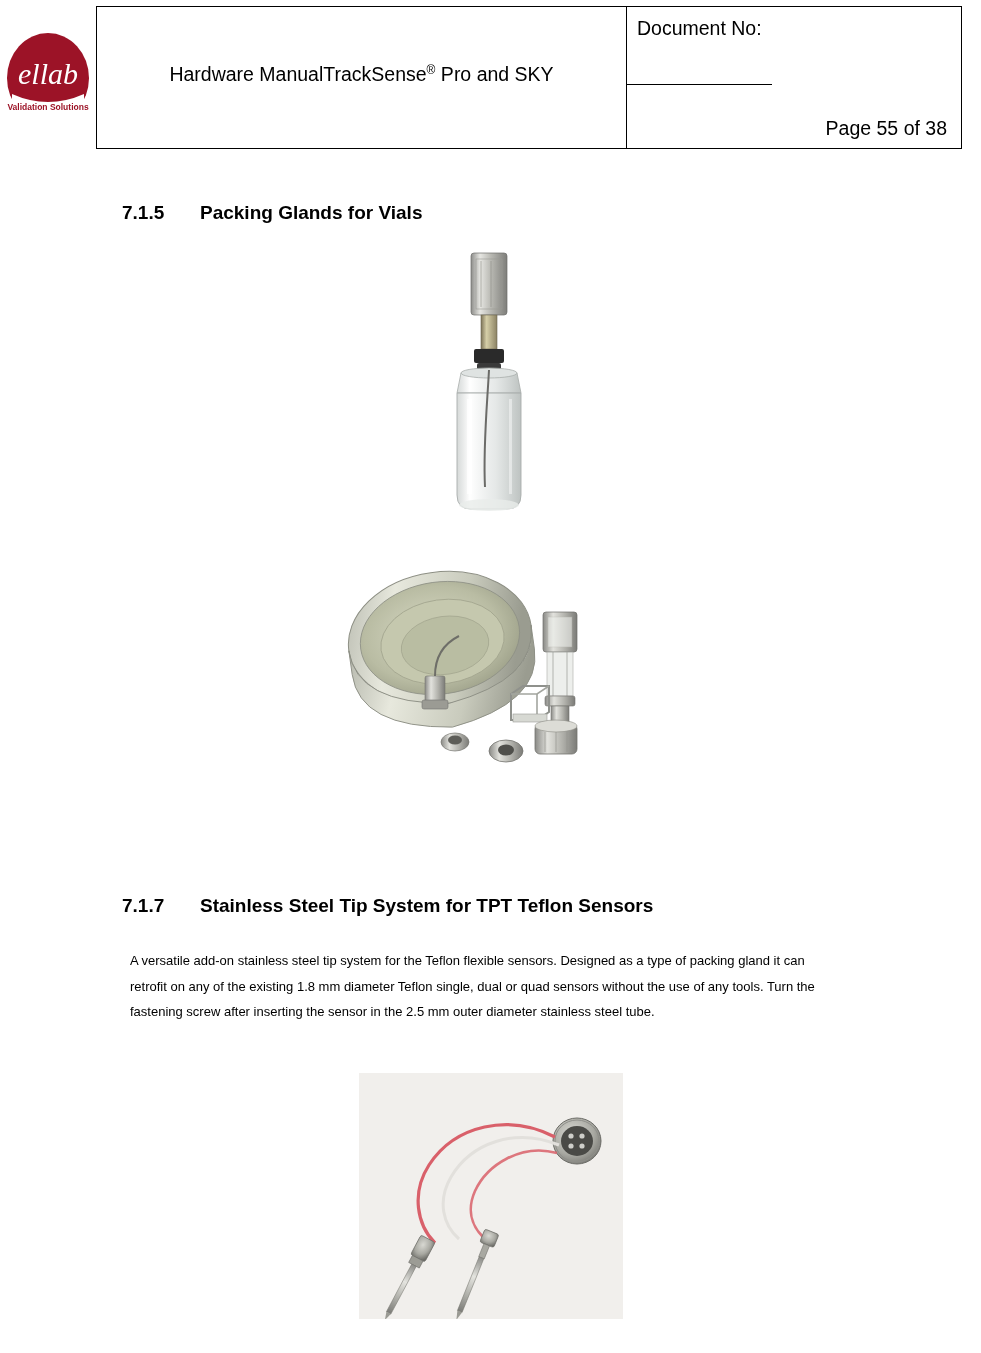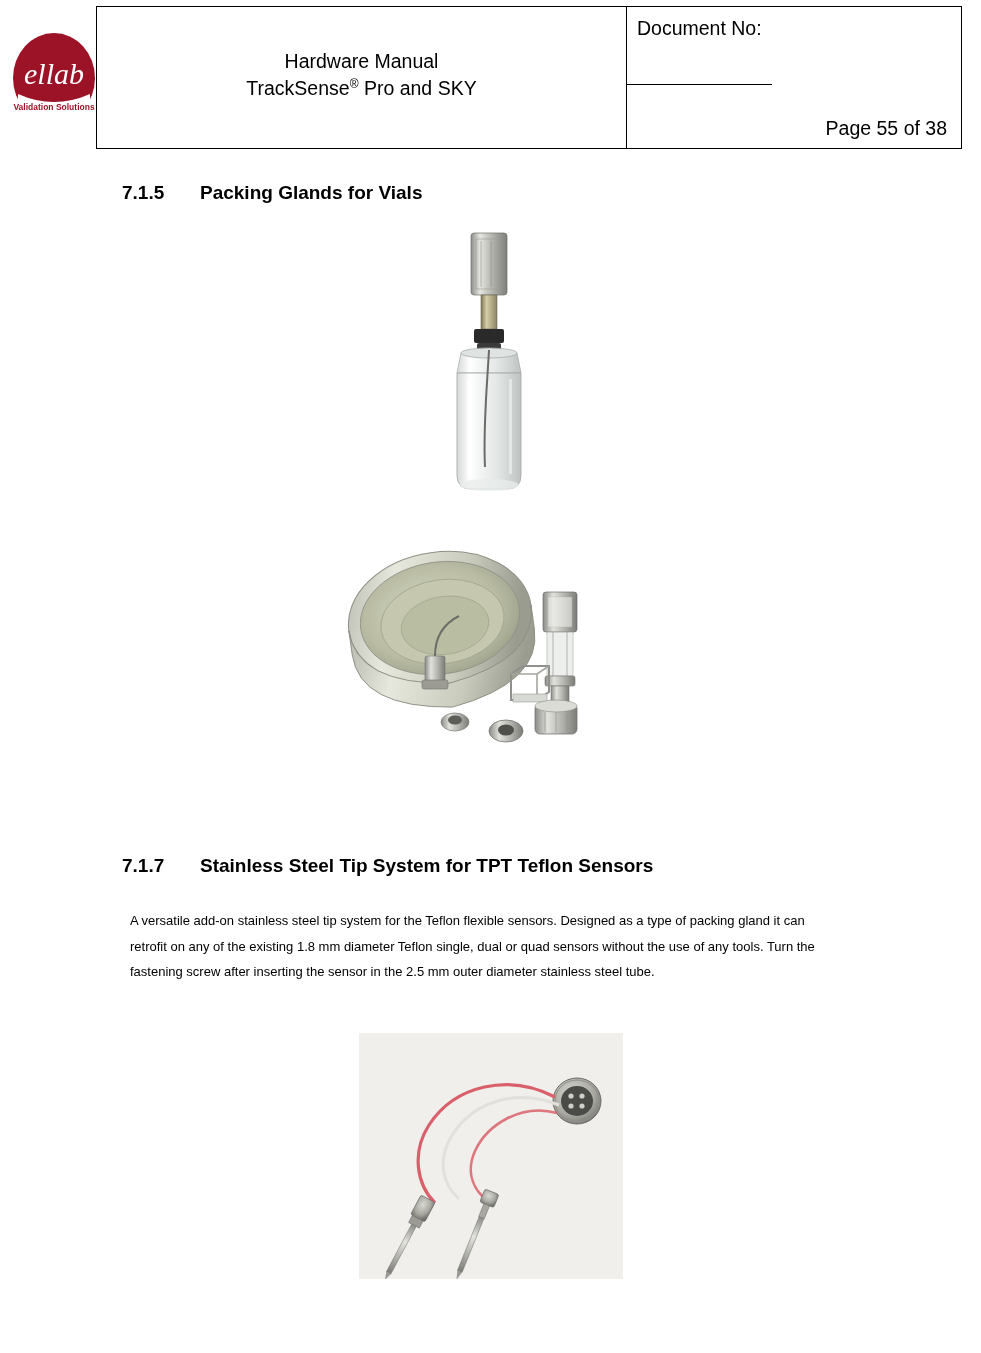--- a/index.html
+++ b/index.html
@@ -22,41 +22,41 @@
     left: 96px;
     top: 6px;
     width: 866px;
     height: 143px;
     box-sizing: border-box;
     border: 1px solid #000;
     display: flex;
   }
   .header-logo-cell {
     position: absolute;
-    left: 10px;
+    left: 4px;
     top: 6px;
     width: 88px;
     height: 143px;
     display: flex;
     align-items: center;
     justify-content: center;
   }
   .logo {
     width: 84px;
     height: 92px;
     position: relative;
   }
   .logo svg { display: block; }
 
   .header-title-cell {
     width: 530px;
     box-sizing: border-box;
     border-right: 1px solid #000;
     display: flex;
-    flex-direction: column;
+    flex-direction: row;
     align-items: center;
     justify-content: center;
     padding-bottom: 6px;
   }
   .header-title-line {
     font-size: 19.5px;
     line-height: 27px;
     text-align: center;
     white-space: nowrap;
   }
@@ -101,20 +101,21 @@
     font-size: 19px;
     font-weight: bold;
     margin: 0;
     padding: 0 0 0 122px;
     line-height: 24px;
     white-space: nowrap;
   }
   .heading .num {
     display: inline-block;
     width: 78px;
+    margin-top: 20px;
   }
   .body-text {
     font-size: 13px;
     line-height: 25.5px;
     margin: 8px;
     padding: 0 0 0 122px;
     width: 826px;
     box-sizing: border-box;
   }
 

